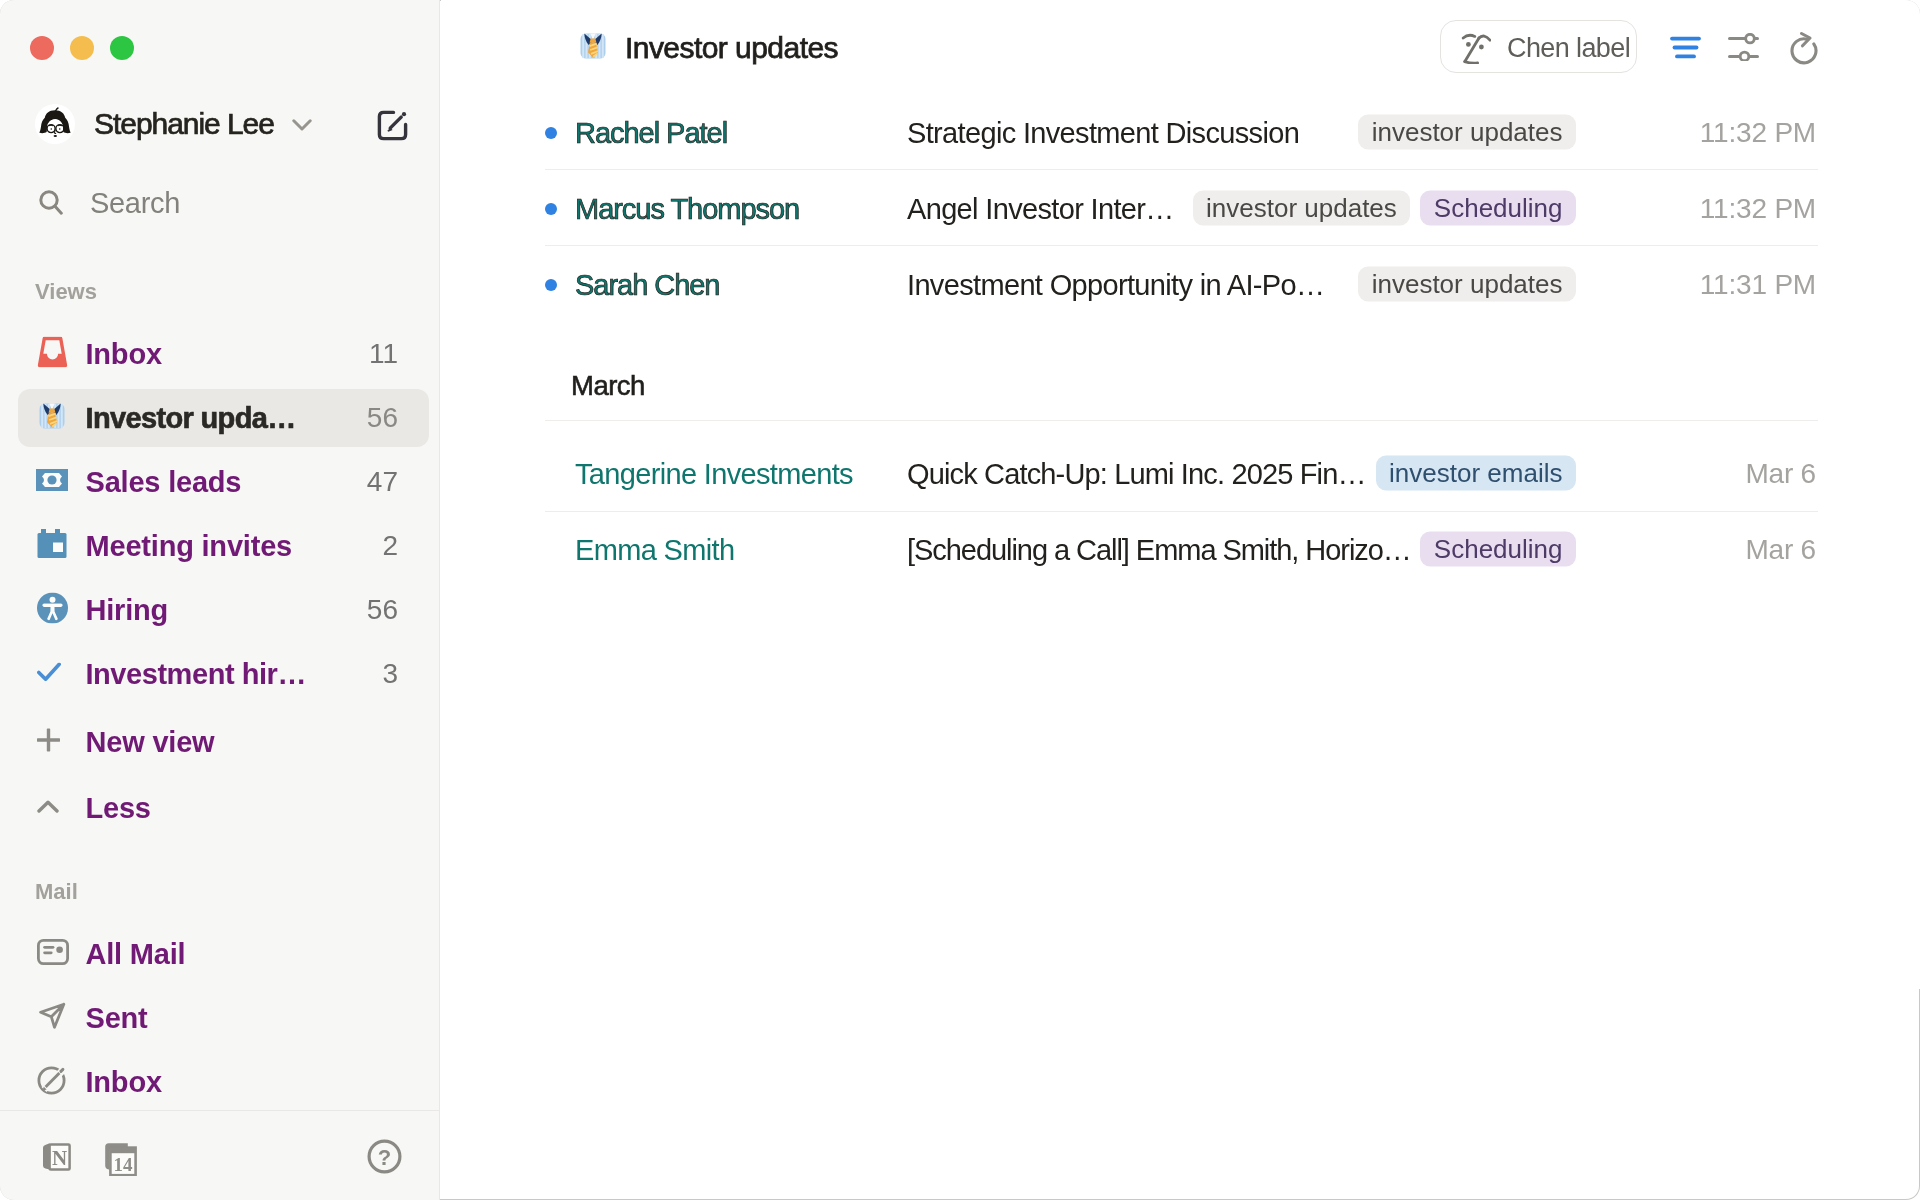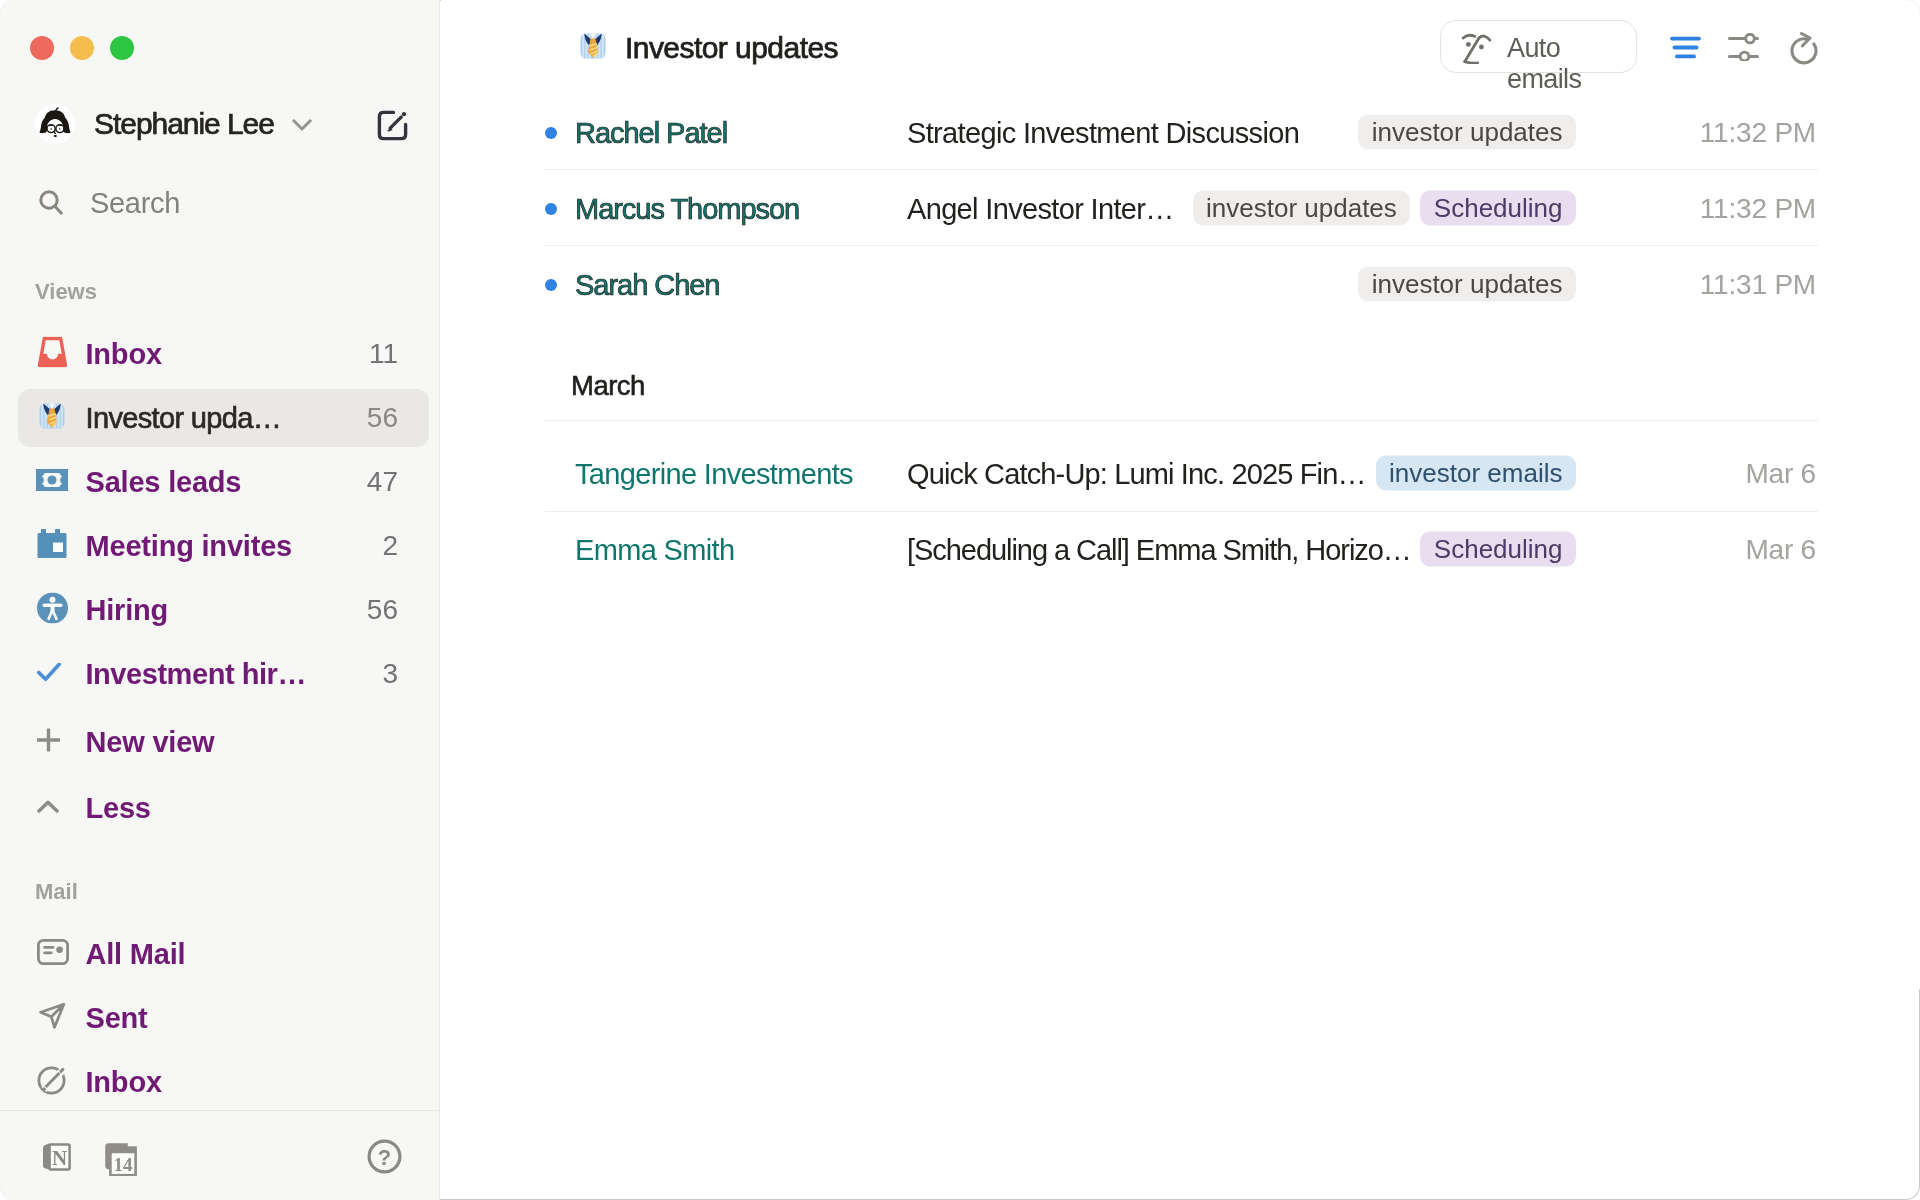--- a/index.html
+++ b/index.html
@@ -112,21 +112,21 @@
             <path d="M21.7,0.5 L13,7.9 L17.3,12 C20.5,8.6 21.4,4.2 21.7,0.5 Z" fill="#1e3a69"></path>
             <path d="M10.6,5.4 L15.4,5.4 L16.4,9.7 L9.6,9.7 Z" fill="#f0a63a"></path>
             <path d="M9.9,9.7 L16.1,9.7 L18,19.3 L13,24.5 L8,19.3 Z" fill="#f0a63a"></path>
             <g stroke="#f9d67f" stroke-width="1.8">
               <line x1="9.4" y1="13.2" x2="16.8" y2="10.6"></line>
               <line x1="10.2" y1="17" x2="17.6" y2="14.4"></line>
               <line x1="11" y1="20.8" x2="18" y2="18.2"></line>
               <line x1="13.2" y1="23.6" x2="17" y2="20.6"></line>
             </g>
           </svg></span>
-      <span class="lbl" style="color:#2b2925; font-weight:400; -webkit-text-stroke:0.65px #2b2925; letter-spacing:-0.65px;">Investor upda…</span>
+      <span class="lbl" style="color:#2b2925; font-weight:700; -webkit-text-stroke:0.65px #2b2925; letter-spacing:-0.65px;">Investor upda…</span>
         <span class="cnt" style="color:#8a8883;">56</span>
     </div>
     <div class="srow" style="top:454px;">
       <span class="ic" id="ic-money" style="left:36px;"><svg width="32" height="22" viewBox="0 0 32 22">
             <rect x="0" y="0" width="32" height="22" fill="#5b92ba"></rect>
             <path d="M9,4 L23,4 L26,7.5 Q24,9 24,11 Q24,13 26,14.5 L23,18 L9,18 L6,14.5 Q8,13 8,11 Q8,9 6,7.5 Z" fill="#fcfcfa"></path>
             <circle cx="16" cy="11" r="4.6" fill="#5b92ba"></circle>
           </svg></span>
       <span class="lbl">Sales leads</span>
         <span class="cnt">47</span>
@@ -248,21 +248,21 @@
       <div class="abs" id="ic-wand" style="left:19px; top:11px;"><svg width="31" height="32" viewBox="0 0 31 32">
             <g fill="none" stroke="#716f6a" stroke-width="2.8" stroke-linecap="round">
               <path d="M3.2,6 Q8.5,1.4 14.8,4.4"></path>
               <path d="M18.6,6.4 Q24,0.8 30,8.2"></path>
               <path d="M19.3,5.6 L5,29.2"></path>
               <path d="M4.6,29.6 Q11.5,31.8 17.6,31"></path>
             </g>
             <circle cx="8.4" cy="12.4" r="2.4" fill="#716f6a"></circle>
             <circle cx="21.4" cy="15" r="2.4" fill="#716f6a"></circle>
           </svg></div>
-      <span>Auto emails</span>
+      <span>Chen label</span>
     </div>
     <div class="abs" id="ic-filter" style="left:1229px; top:33px;"><svg width="31" height="28" viewBox="0 0 31 28">
           <g stroke="#2f81e2" stroke-width="3.8" stroke-linecap="round">
             <line x1="2" y1="5.6" x2="29" y2="5.6"></line>
             <line x1="4.5" y1="14.5" x2="26.5" y2="14.5"></line>
             <line x1="7" y1="23.4" x2="24" y2="23.4"></line>
           </g>
         </svg></div>
     <div class="abs" id="ic-sliders" style="left:1287px; top:33px;"><svg width="31" height="28" viewBox="0 0 31 28">
           <g stroke="#8b8984" stroke-width="3" stroke-linecap="round">
@@ -294,20 +294,21 @@
       <span class="chips">
           <span class="chip gray">investor updates</span>
           <span class="chip purple">Scheduling</span>
         </span>
       <span class="time">11:32 PM</span>
     </div>
     <div class="sep" style="top:245px;"></div>
     <div class="erow" style="top:247px;">
       <span class="dot"></span>
       <span class="sender b">Sarah Chen</span>
+      <span class="subj">Investment Opportunity in AI-Po…</span>
       <span class="chips">
           <span class="chip gray">investor updates</span>
         </span>
       <span class="time">11:31 PM</span>
     </div>
 
     <div id="march">March</div>
     <div class="sep" style="top:420px;"></div>
     <div class="erow" style="top:436px;">
       <span class="sender">Tangerine Investments</span>

